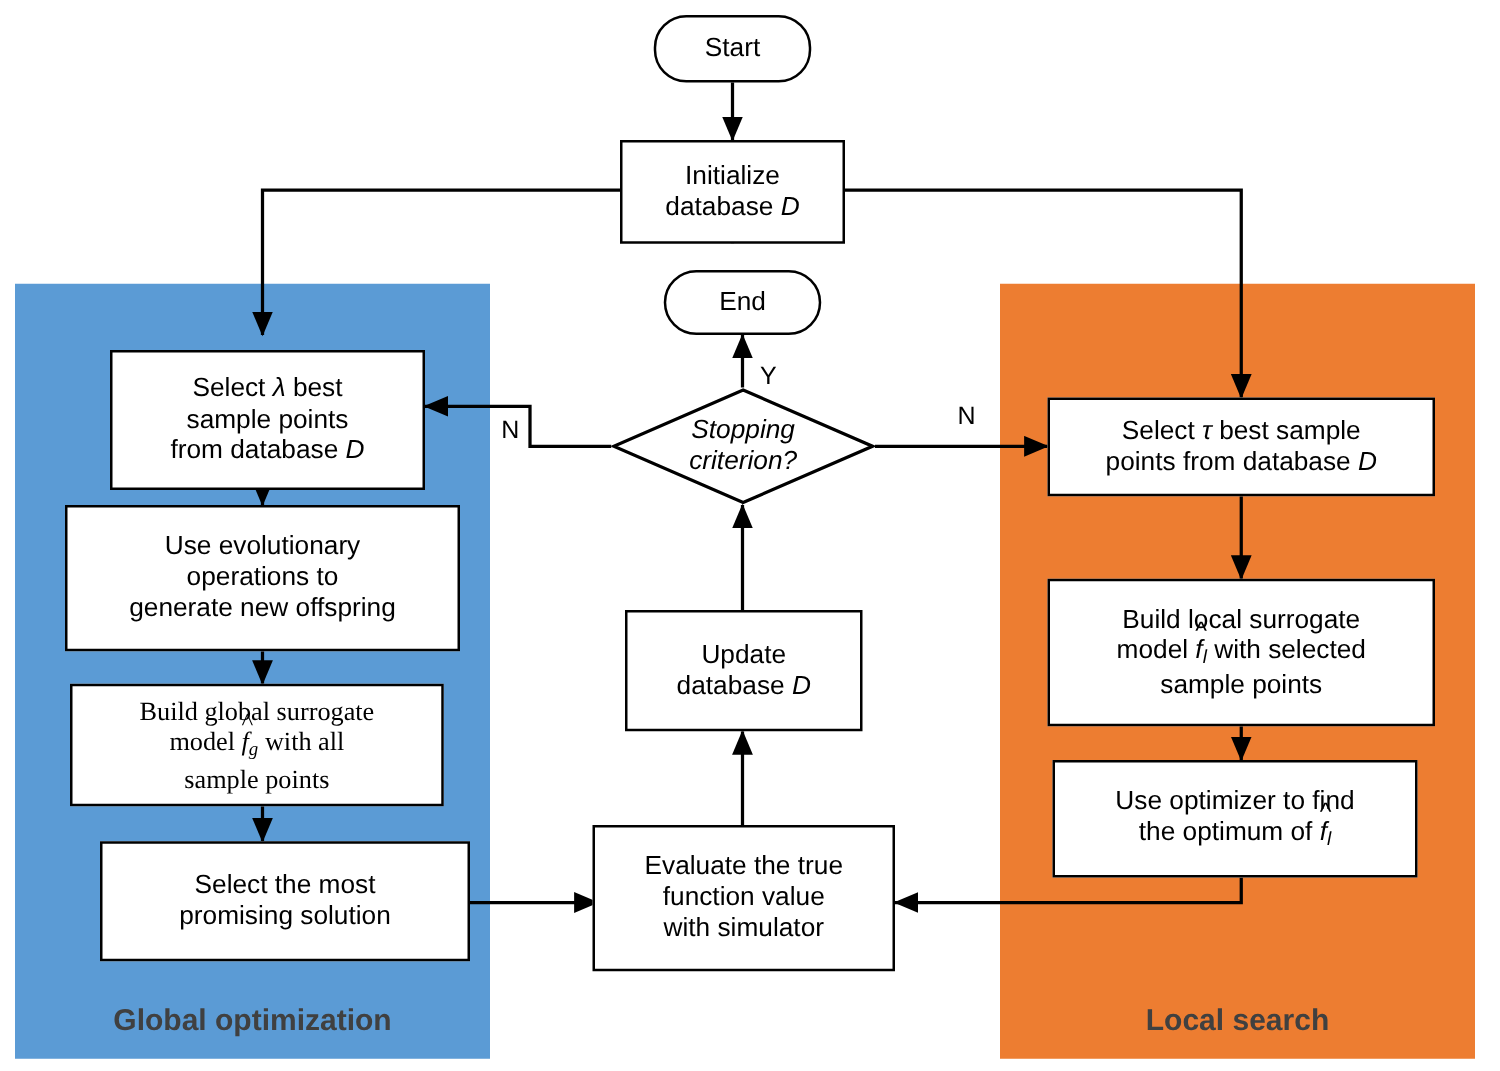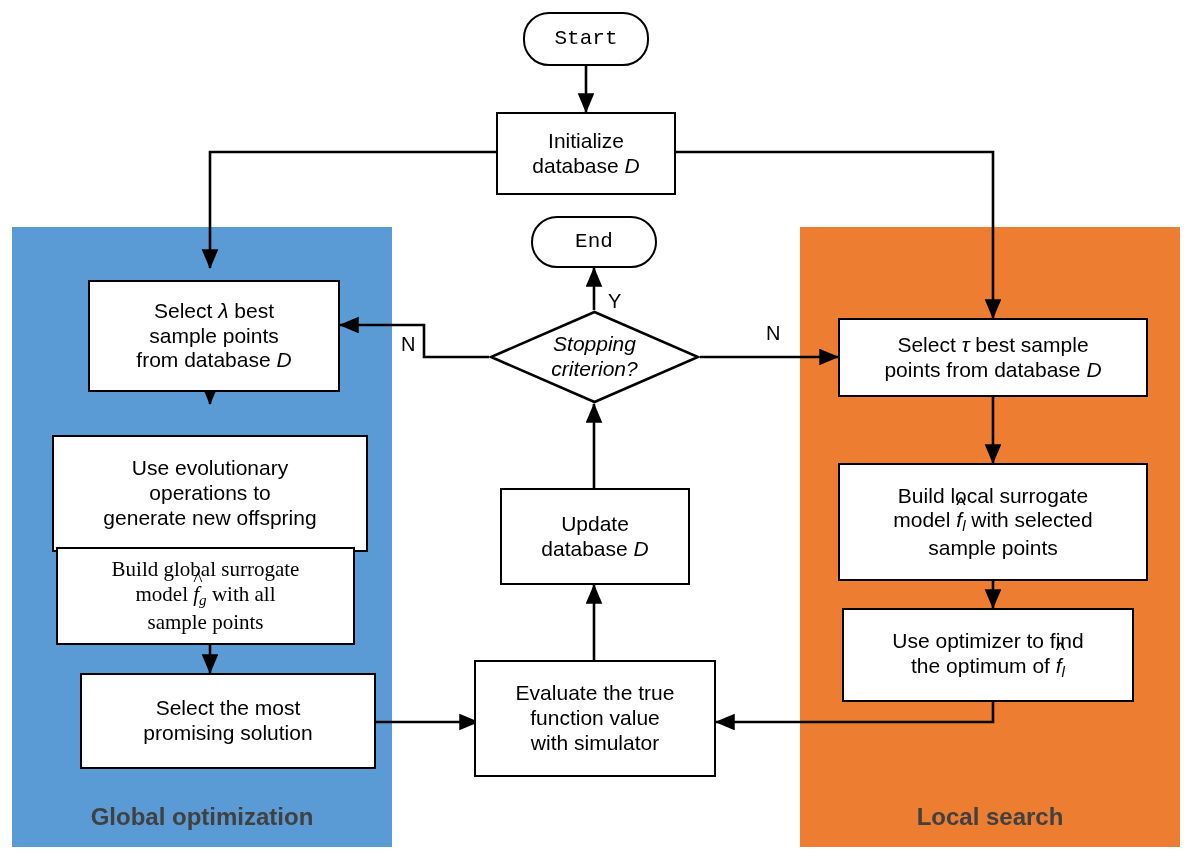--- a/index.html
+++ b/index.html
@@ -35,21 +35,20 @@
     align-items: center;
     justify-content: center;
     text-align: center;
     font-size: 21px;
     line-height: 1.18;
     color: #000;
     padding: 2px 4px;
   }
   .node.rounded {
     border-radius: 26px;
-    font-family: Liberation Mono, monospace;
   }
   .diamond-wrap {
     position: absolute;
   }
   .diamond-shape {
     position: absolute;
     left: 0; top: 0;
     width: 100%; height: 100%;
   }
   .diamond-text {
@@ -183,21 +182,21 @@
   <div class="edge-label" style="left:766px; top:322px;">N</div>
 
   <div class="node" style="left:88px; top:280px; width:252px; height:112px;">
     <div>
       <div><span>Select </span><span class="mi">λ</span><span> best</span></div>
       <div>sample points</div>
       <div><span>from database </span><span class="mi">D</span></div>
     </div>
   </div>
 
-  <div class="node" style="left:52px; top:404px; width:316px; height:117px;margin-top:31px;">
+  <div class="node" style="left:52px; top:404px; width:316px; height:117px;">
     <div>
       <div>Use evolutionary</div>
       <div>operations to</div>
       <div>generate new offspring</div>
     </div>
   </div>
 
   <div class="node" style="left:56px; top:547px; width:299px; height:98px;font-family:Liberation Serif, serif;">
     <div>
       <div>Build global surrogate</div>

